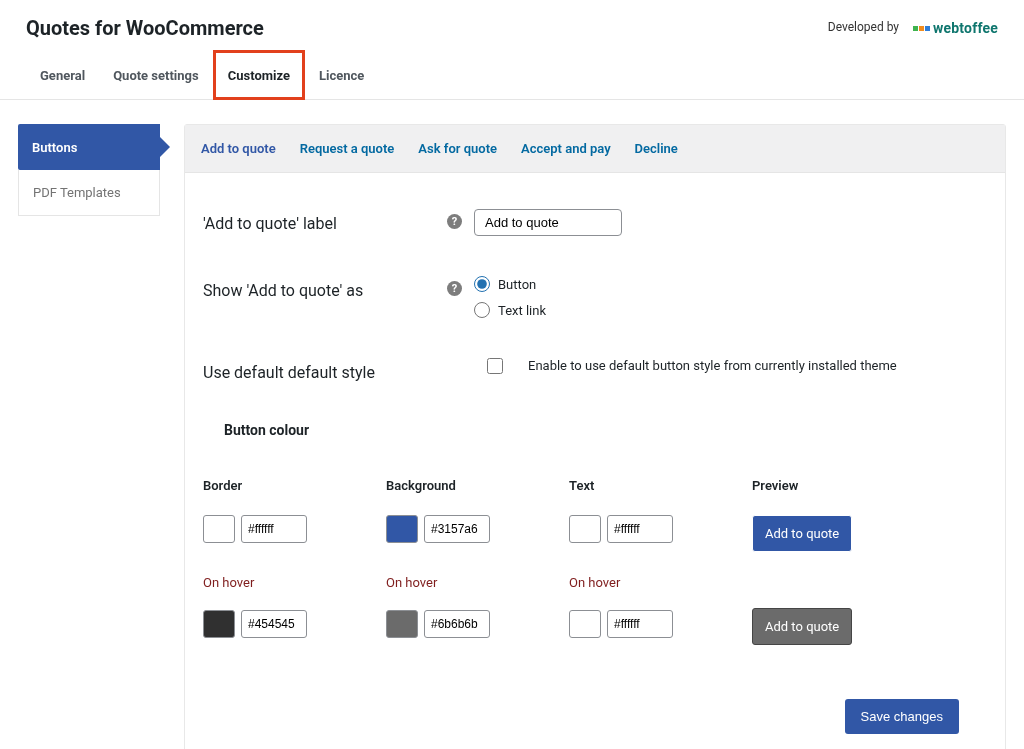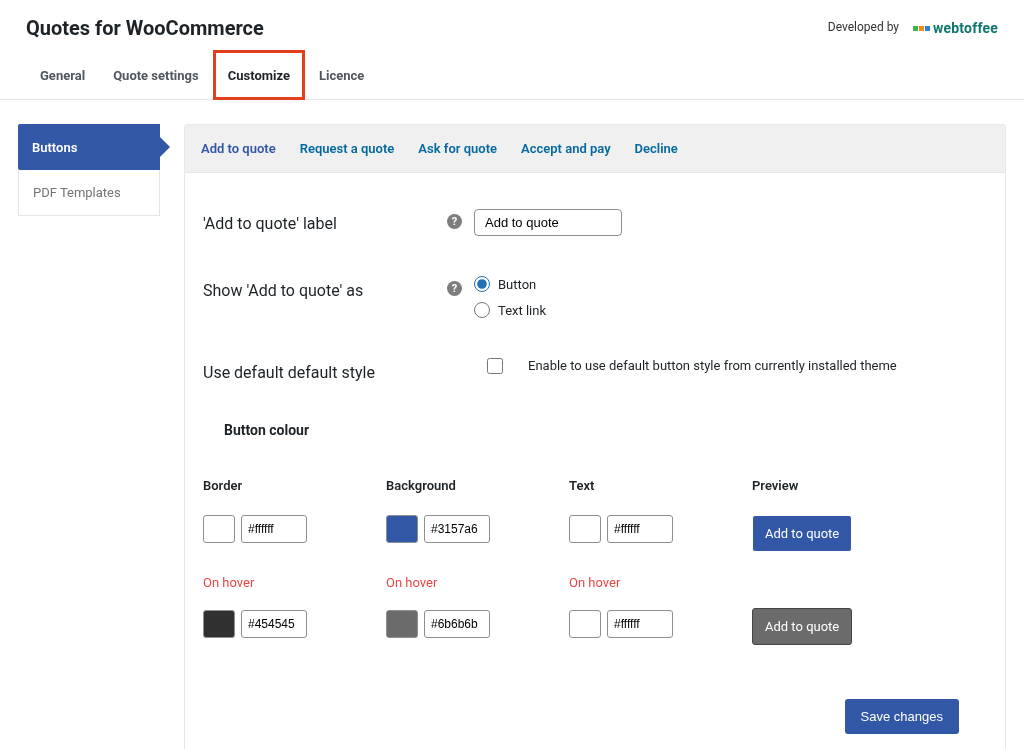--- a/index.html
+++ b/index.html
@@ -41,21 +41,21 @@
 input[type=checkbox] { width: 16px; height: 16px; }
 
 .section-title { font-size: 14px; font-weight: 700; margin: 10px 0 40px 4px; color: #1d2327; padding-left: 21px; }
 .colors { display: flex; gap: 33px; padding-left: 4px; margin-bottom: 32px; flex-wrap: wrap; }
 .color-col { width: 150px; }
 .color-col.preview { width: 130px; }
 .color-head { font-size: 13px; font-weight: 600; margin-bottom: 22px; color: #1d2327; }
 .swatch-row { display: flex; gap: 6px; align-items: center; }
 .swatch { width: 32px; height: 28px; border: 1px solid #8c8f94; border-radius: 3px; }
 .hex-input { border: 1px solid #8c8f94; border-radius: 3px; height: 28px; width: 66px; padding: 0 6px; font-size: 12px; }
-.hover-label { font-size: 13px; margin: 32px 0 20px; color: #ef4444; }
+.hover-label { font-size: 13px; margin: 32px 0 20px; color: #7f1d1d; }
 .preview-btn { border-radius: 3px; padding: 10px 12px; font-size: 13px; display: inline-block; color: #fff; border: 1px solid transparent; }
 .save-wrap { display: flex; justify-content: flex-end; padding: 22px 16px 16px; }
 .save-btn { background: #3157a6; color: #fff; border: none; padding: 10px 16px; font-size: 13px; font-weight: 500; border-radius: 3px; }
 </style>
 </head>
 <body>
 
 <div class="header">
   <div class="title">Quotes for WooCommerce</div>
   <div class="devby">

